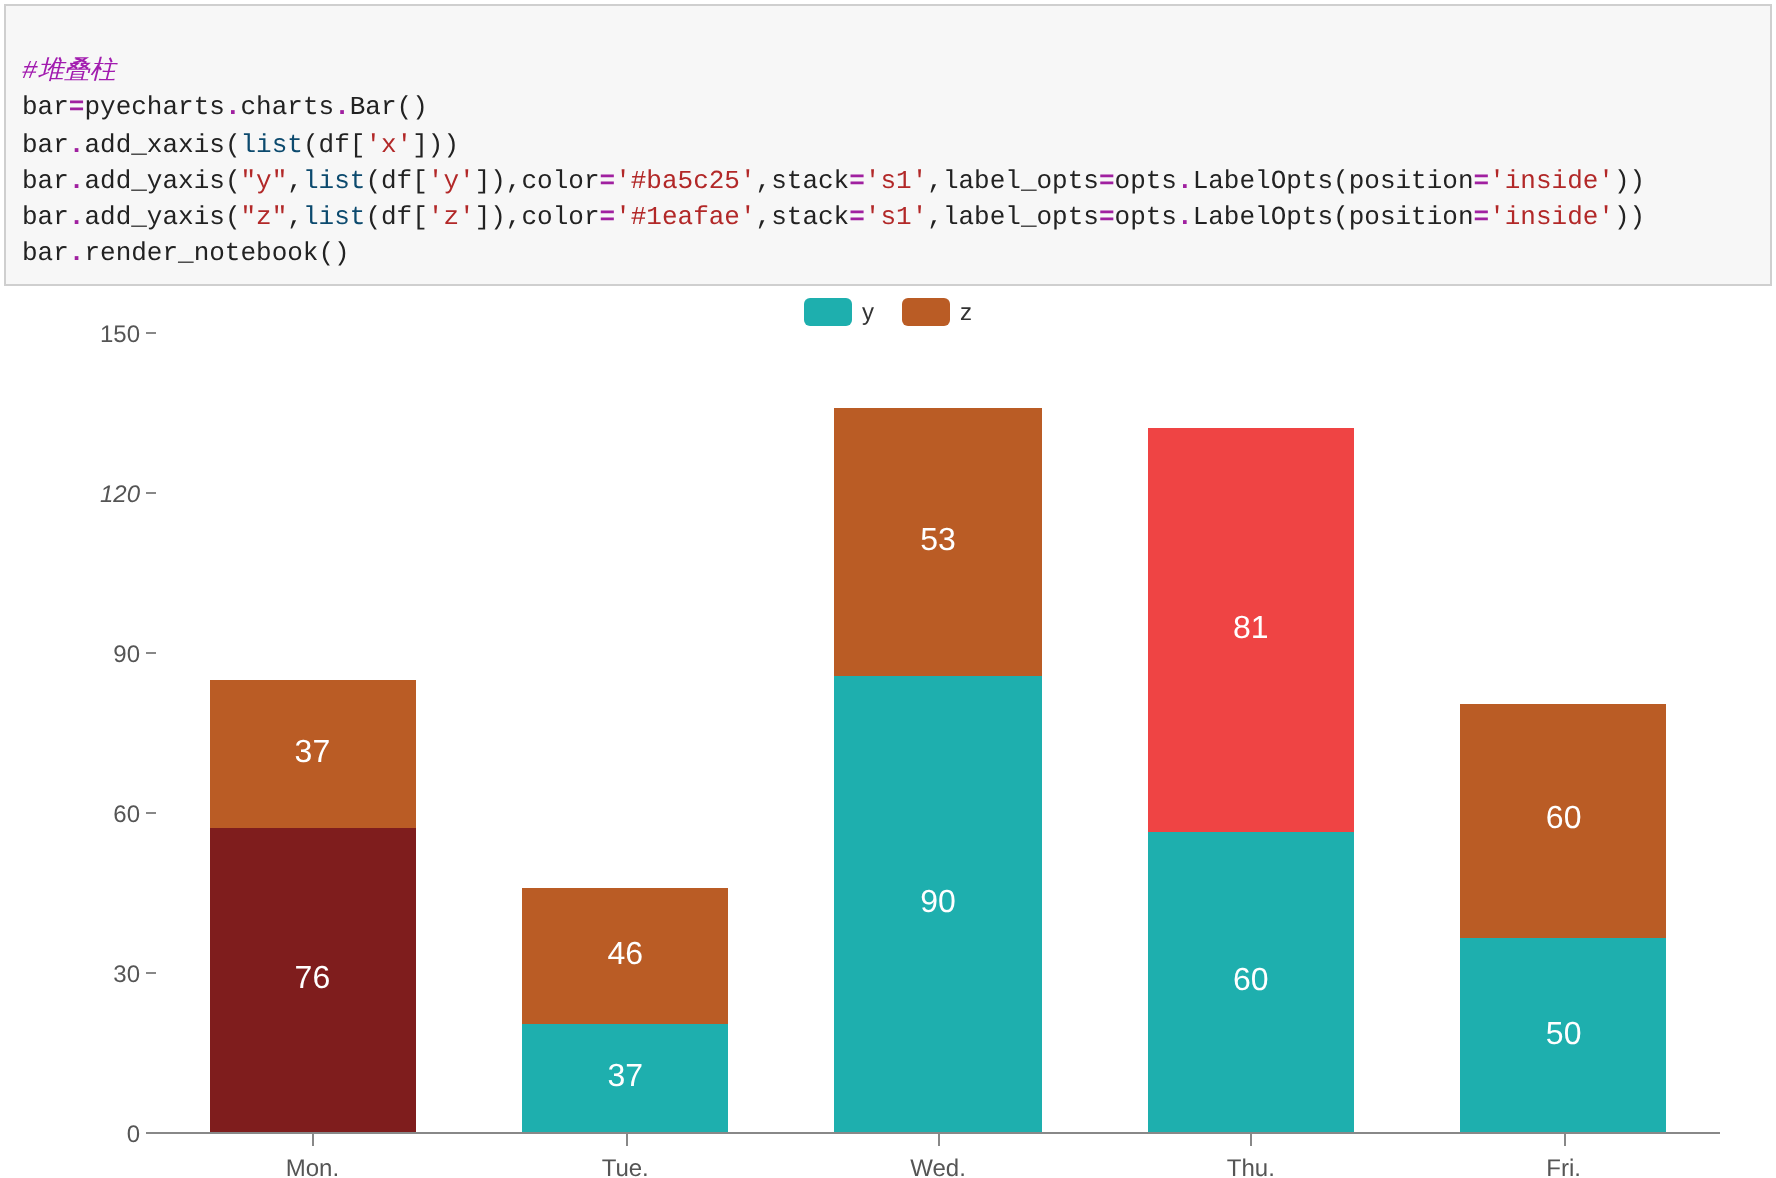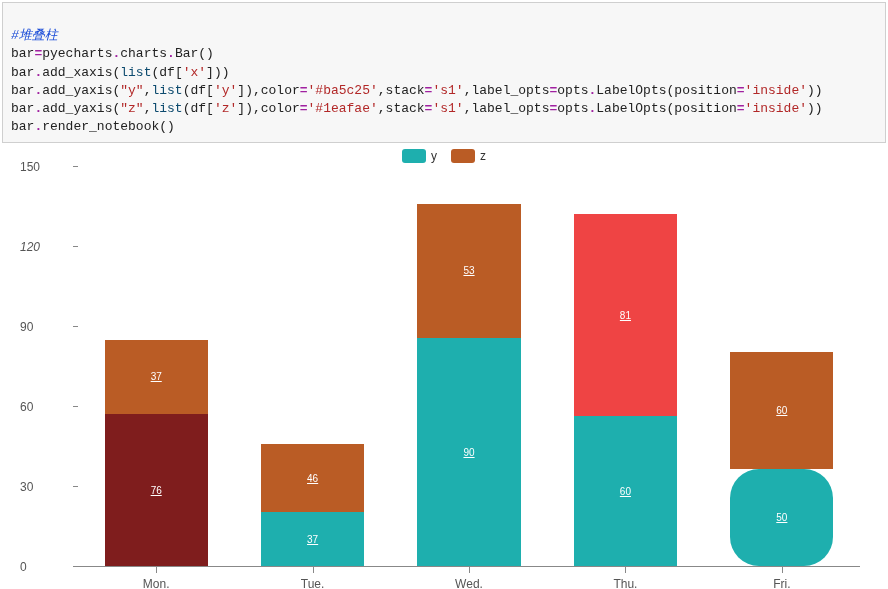--- a/index.html
+++ b/index.html
@@ -13,21 +13,21 @@
   }
   .code-block {
     background: #f7f7f7;
     border: 1px solid #cfcfcf;
     padding: 6px 8px;
     margin: 2px 2px 6px 2px;
     line-height: 1.4;
     white-space: pre;
     font-size: 13px;
   }
-  .tok-comment { color: #1d4ed8; font-style: italic; }
+  .tok-comment { color: #a21caf; font-style: italic; }
   .tok-name { color: #222; }
   .tok-op { color: #a020a0; font-weight: bold; }
   .tok-call { color: #222; }
   .tok-paren { color: #222; }
   .tok-builtin { color: #0c4a6e; }
   .tok-str { color: #b22828; }
 
   .legend {
     display: flex;
     justify-content: center;
@@ -52,20 +52,21 @@
     position: absolute;
     left: 0; top: 0; bottom: 30px;
     width: 60px;
   }
   .y-tick {
     position: absolute;
     right: 8px;
     transform: translateY(50%);
     font-size: 12px;
     color: #555;
+    text-align: right;
     width: 50px;
   }
   .y-tick-mark {
     position: absolute;
     right: 0;
     width: 5px;
     height: 1px;
     background: #888;
   }
   .plot {
@@ -91,22 +92,21 @@
     width: 66%;
     display: flex;
     flex-direction: column-reverse;
   }
   .seg {
     width: 100%;
     display: flex;
     align-items: center;
     justify-content: center;
     color: #fff;
-    font-size: 10px;
-    text-decoration: underline;
+    font-size: 16px;
   }
   .x-axis {
     position: absolute;
     left: 60px; right: 10px; bottom: 0; height: 30px;
     display: flex;
   }
   .x-tick {
     flex: 1;
     text-align: center;
     font-size: 12px;
@@ -181,21 +181,21 @@
           </div>
         </div>
         <div class="bar-slot">
           <div class="bar-stack" style="height: 94%;">
             <div class="seg" style="height: 40%; background: rgb(30, 175, 174);">60</div>
             <div class="seg" style="height: 54%; background: #ef4444;">81</div>
           </div>
         </div>
         <div class="bar-slot">
           <div class="bar-stack" style="height: 73.3333%;">
-            <div class="seg" style="height: 33.3333%; background: rgb(30, 175, 174); border-radius: 29px;">50</div>
+            <div class="seg" style="height: 33.3333%; background: rgb(30, 175, 174);">50</div>
             <div class="seg" style="height: 40%; background: rgb(186, 92, 37);">60</div>
           </div>
         </div>
       </div>
   </div>
   <div class="x-axis" id="x-axis">
       <div class="x-tick">Mon.</div>
       <div class="x-tick">Tue.</div>
       <div class="x-tick">Wed.</div>
       <div class="x-tick">Thu.</div>

